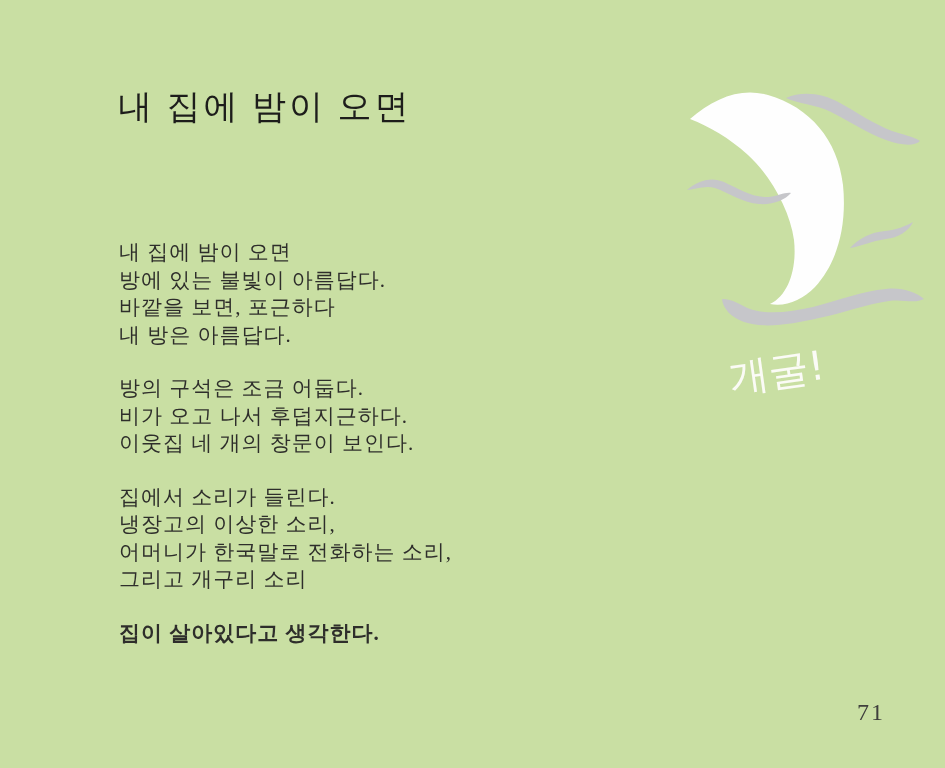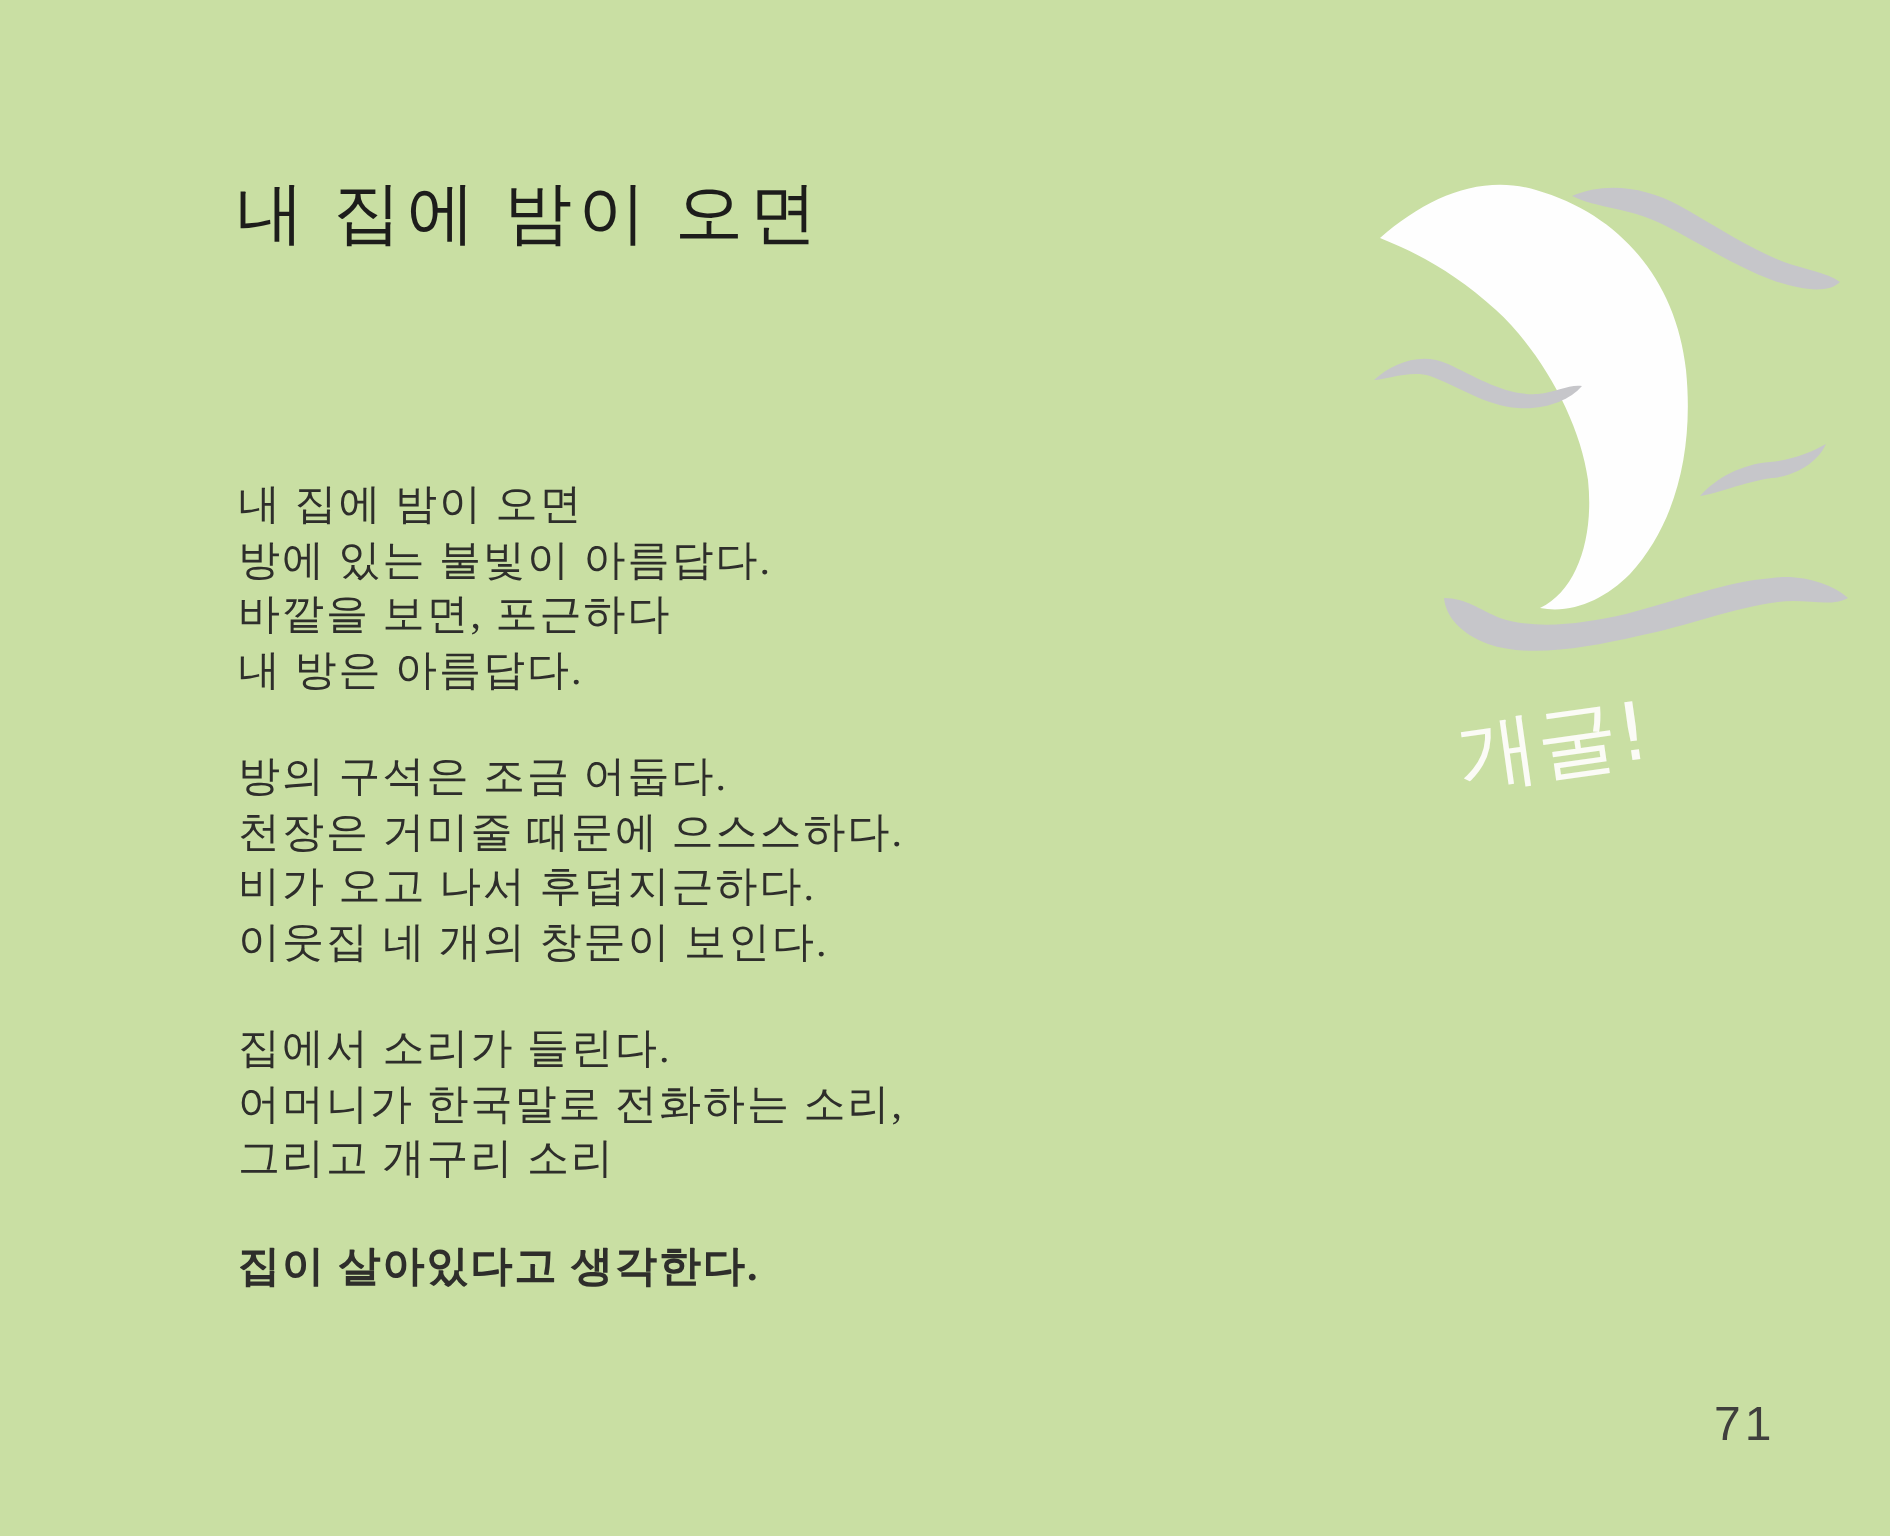--- a/index.html
+++ b/index.html
@@ -39,45 +39,45 @@
   .caption-text {
     font-family: "DejaVu Sans", sans-serif;
     font-size: 40px;
   }
   .page-number {
     position: absolute;
     left: 857px; top: 699px;
     font-size: 24px;
     color: #3f3f3d;
     letter-spacing: 2px;
-    font-family: Liberation Sans, sans-serif;
+    font-family: Liberation Serif, serif;
   }
 </style>
 </head>
 <body>
 
 <div class="page">
 
   <h1 class="title">내 집에 밤이 오면</h1>
 
   <div class="poem">
     <div class="stanza">
       <div>내 집에 밤이 오면</div>
       <div>방에 있는 불빛이 아름답다.</div>
       <div>바깥을 보면, 포근하다</div>
       <div>내 방은 아름답다.</div>
     </div>
     <div class="stanza">
       <div>방의 구석은 조금 어둡다.</div>
-      <div>천장은 거미줄 때문에 으스스하다.</div>
       <div>비가 오고 나서 후덥지근하다.</div>
       <div>이웃집 네 개의 창문이 보인다.</div>
     </div>
     <div class="stanza">
       <div>집에서 소리가 들린다.</div>
+      <div>냉장고의 이상한 소리,</div>
       <div>어머니가 한국말로 전화하는 소리,</div>
       <div>그리고 개구리 소리</div>
     </div>
     <div class="stanza">
       <div>집이 살아있다고 생각한다.</div>
     </div>
   </div>
 
   <svg class="illustration" viewBox="0 0 945 768" xmlns="http://www.w3.org/2000/svg" aria-hidden="true">
 

